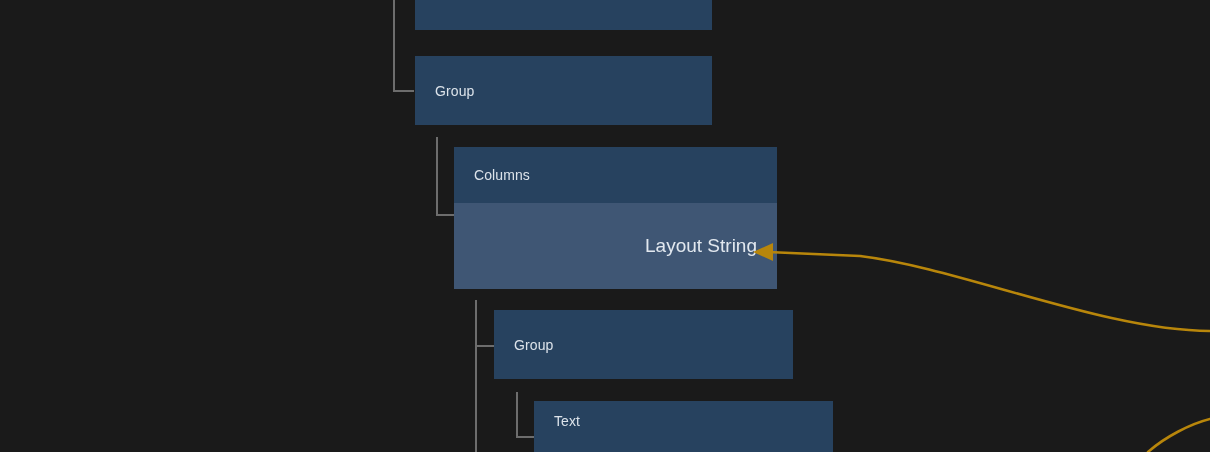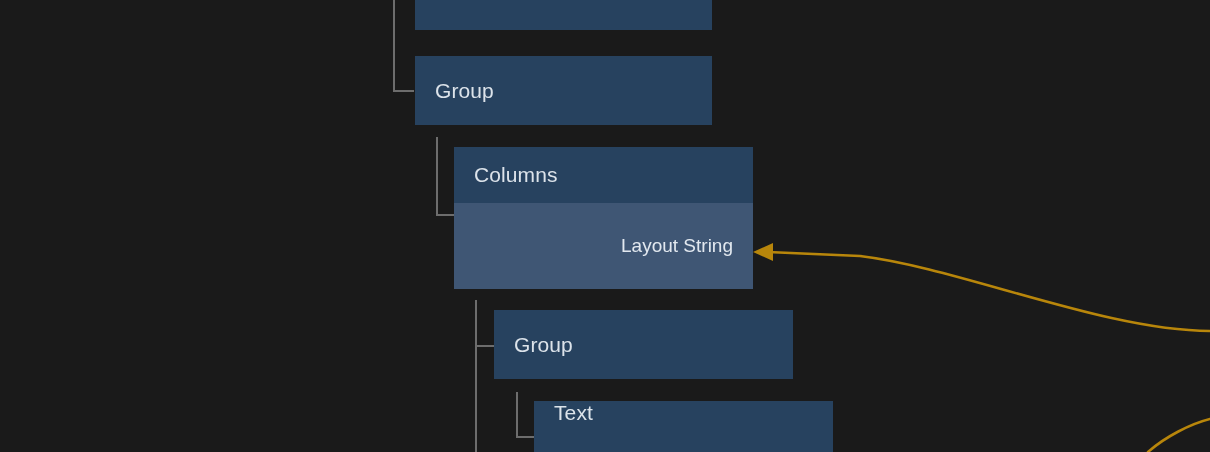--- a/index.html
+++ b/index.html
@@ -43,23 +43,23 @@
     background: #27425f;
     box-sizing: border-box;
     display: flex;
     flex-direction: column;
     overflow: hidden;
   }
   .node-header {
     flex: 1 1 auto;
     display: flex;
     align-items: center;
-    padding: 0 20px;
+    padding: 12px 20px;
     color: #dce3ea;
-    font-size: 21px;
+    font-size: 14px;
     letter-spacing: 0.1px;
     white-space: nowrap;
     text-align: right;
   }
   .node-subrow {
     background: #3f5674;
     display: flex;
     align-items: center;
     justify-content: flex-end;
     padding: 12px 20px;
@@ -91,21 +91,21 @@
       <div class="connector conn-elbow" style="left: 516px; top: 392px; width: 18px; height: 44px; border-color: rgb(109, 109, 109);"></div>
     </div>
 
   <div id="node-layer">
       <div class="node" style="left: 415px; top: -42px; width: 297px; height: 72px; background: rgb(39, 66, 95);">
         <div class="node-header" style="color: rgb(220, 227, 234); align-items: flex-start;">Text</div>
       </div>
       <div class="node" style="left: 415px; top: 56px; width: 297px; height: 69px; background: rgb(39, 66, 95);">
         <div class="node-header" style="color: rgb(220, 227, 234);">Group</div>
       </div>
-      <div class="node" style="left: 454px; top: 147px; width: 299px; height: 142px; background: rgb(39, 66, 95);">
+      <div class="node" style="left: 454px; top: 147px; width: 323px; height: 142px; background: rgb(39, 66, 95);">
         <div class="node-header" style="color: rgb(220, 227, 234);">Columns</div>
         <div class="node-subrow" style="height: 62px; flex: 0 0 62px; background: rgb(63, 86, 116);">Layout String</div>
       </div>
       <div class="node" style="left: 494px; top: 310px; width: 299px; height: 69px; background: rgb(39, 66, 95);">
         <div class="node-header" style="color: rgb(220, 227, 234);">Group</div>
       </div>
       <div class="node" style="left: 534px; top: 401px; width: 299px; height: 72px; background: rgb(39, 66, 95);">
         <div class="node-header" style="color: rgb(220, 227, 234); align-items: flex-start;">Text</div>
       </div>
     </div>

